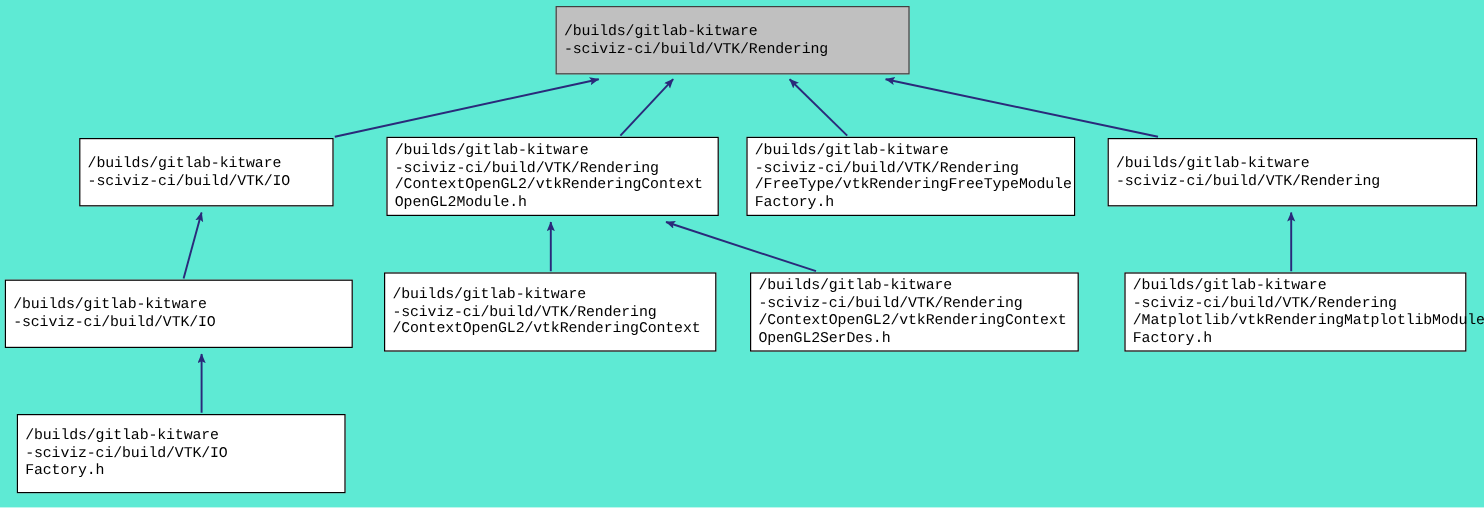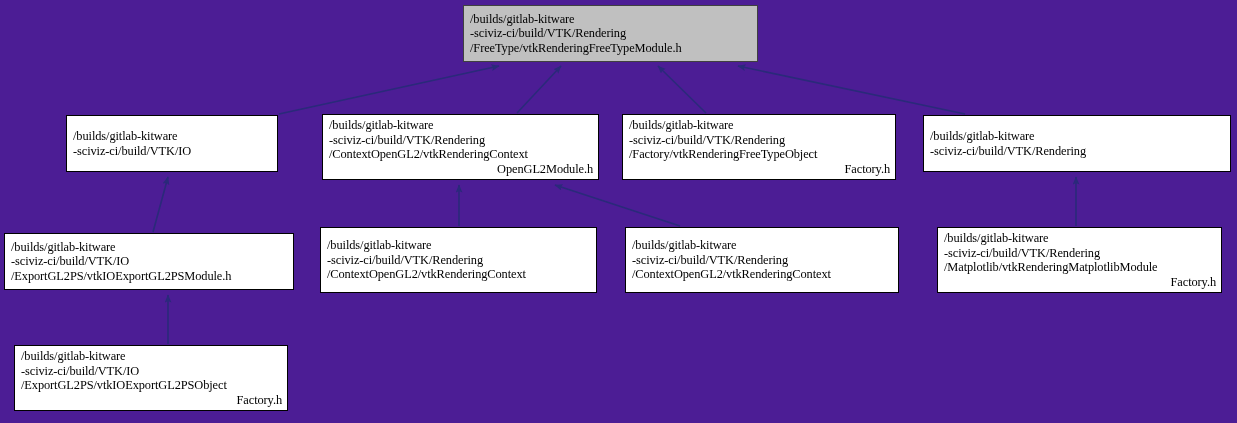--- a/index.html
+++ b/index.html
@@ -4,22 +4,22 @@
 <style>
   html, body {
     margin: 0;
     padding: 0;
     background: #ffffff;
   }
   #graph {
     position: relative;
     width: 1237px;
     height: 423px;
-    background: #4c1d95;
-    font-family: Liberation Serif, serif;
+    background: #5eead4;
+    font-family: Liberation Mono, monospace;
     overflow: hidden;
   }
   #edges {
     position: absolute;
     left: 0;
     top: 0;
     width: 1237px;
     height: 423px;
     pointer-events: none;
   }
@@ -40,21 +40,21 @@
   }
   .node .ln {
     font-size: 12.4px;
     line-height: 14.5px;
     color: #000000;
     white-space: pre;
     text-align: left;
     letter-spacing: -0.1px;
   }
   .node .ln.center {
-    text-align: right;
+    text-align: left;
   }
 </style>
 </head>
 <body>
 
 <div id="graph">
 
   <svg id="edges" viewBox="0 0 1237 423" width="1237" height="423">
     <defs>
       <marker id="arrowhead" markerWidth="9" markerHeight="9" refX="7.6" refY="3.4" orient="auto" markerUnits="userSpaceOnUse">
@@ -96,63 +96,61 @@
 
     <g>
       <line x1="168" y1="344" x2="168" y2="295" stroke="#2a2a7a" stroke-width="1.6" marker-end="url(#arrowhead)"></line>
     </g>
   </svg>
 
   <div id="nodes">
       <div class="node root" style="left: 463px; top: 5px; width: 295px; height: 57px;">
         <div class="ln">/builds/gitlab-kitware</div>
         <div class="ln">-sciviz-ci/build/VTK/Rendering</div>
-        <div class="ln">/FreeType/vtkRenderingFreeTypeModule.h</div>
       </div>
       <div class="node" style="left: 66px; top: 115px; width: 212px; height: 57px;">
         <div class="ln">/builds/gitlab-kitware</div>
         <div class="ln">-sciviz-ci/build/VTK/IO</div>
       </div>
       <div class="node" style="left: 322px; top: 114px; width: 277px; height: 66px;">
         <div class="ln">/builds/gitlab-kitware</div>
         <div class="ln">-sciviz-ci/build/VTK/Rendering</div>
         <div class="ln">/ContextOpenGL2/vtkRenderingContext</div>
         <div class="ln center">OpenGL2Module.h</div>
       </div>
       <div class="node" style="left: 622px; top: 114px; width: 274px; height: 66px;">
         <div class="ln">/builds/gitlab-kitware</div>
         <div class="ln">-sciviz-ci/build/VTK/Rendering</div>
-        <div class="ln">/Factory/vtkRenderingFreeTypeObject</div>
+        <div class="ln">/FreeType/vtkRenderingFreeTypeModule</div>
         <div class="ln center">Factory.h</div>
       </div>
       <div class="node" style="left: 923px; top: 115px; width: 308px; height: 57px;">
         <div class="ln">/builds/gitlab-kitware</div>
         <div class="ln">-sciviz-ci/build/VTK/Rendering</div>
       </div>
       <div class="node" style="left: 4px; top: 233px; width: 290px; height: 57px;">
         <div class="ln">/builds/gitlab-kitware</div>
         <div class="ln">-sciviz-ci/build/VTK/IO</div>
-        <div class="ln">/ExportGL2PS/vtkIOExportGL2PSModule.h</div>
       </div>
       <div class="node" style="left: 320px; top: 227px; width: 277px; height: 66px;">
         <div class="ln">/builds/gitlab-kitware</div>
         <div class="ln">-sciviz-ci/build/VTK/Rendering</div>
         <div class="ln">/ContextOpenGL2/vtkRenderingContext</div>
       </div>
       <div class="node" style="left: 625px; top: 227px; width: 274px; height: 66px;">
         <div class="ln">/builds/gitlab-kitware</div>
         <div class="ln">-sciviz-ci/build/VTK/Rendering</div>
         <div class="ln">/ContextOpenGL2/vtkRenderingContext</div>
+        <div class="ln center">OpenGL2SerDes.h</div>
       </div>
       <div class="node" style="left: 937px; top: 227px; width: 285px; height: 66px;">
         <div class="ln">/builds/gitlab-kitware</div>
         <div class="ln">-sciviz-ci/build/VTK/Rendering</div>
         <div class="ln">/Matplotlib/vtkRenderingMatplotlibModule</div>
         <div class="ln center">Factory.h</div>
       </div>
       <div class="node" style="left: 14px; top: 345px; width: 274px; height: 66px;">
         <div class="ln">/builds/gitlab-kitware</div>
         <div class="ln">-sciviz-ci/build/VTK/IO</div>
-        <div class="ln">/ExportGL2PS/vtkIOExportGL2PSObject</div>
         <div class="ln center">Factory.h</div>
       </div>
     </div>
 </div>
 
 </body></html>

